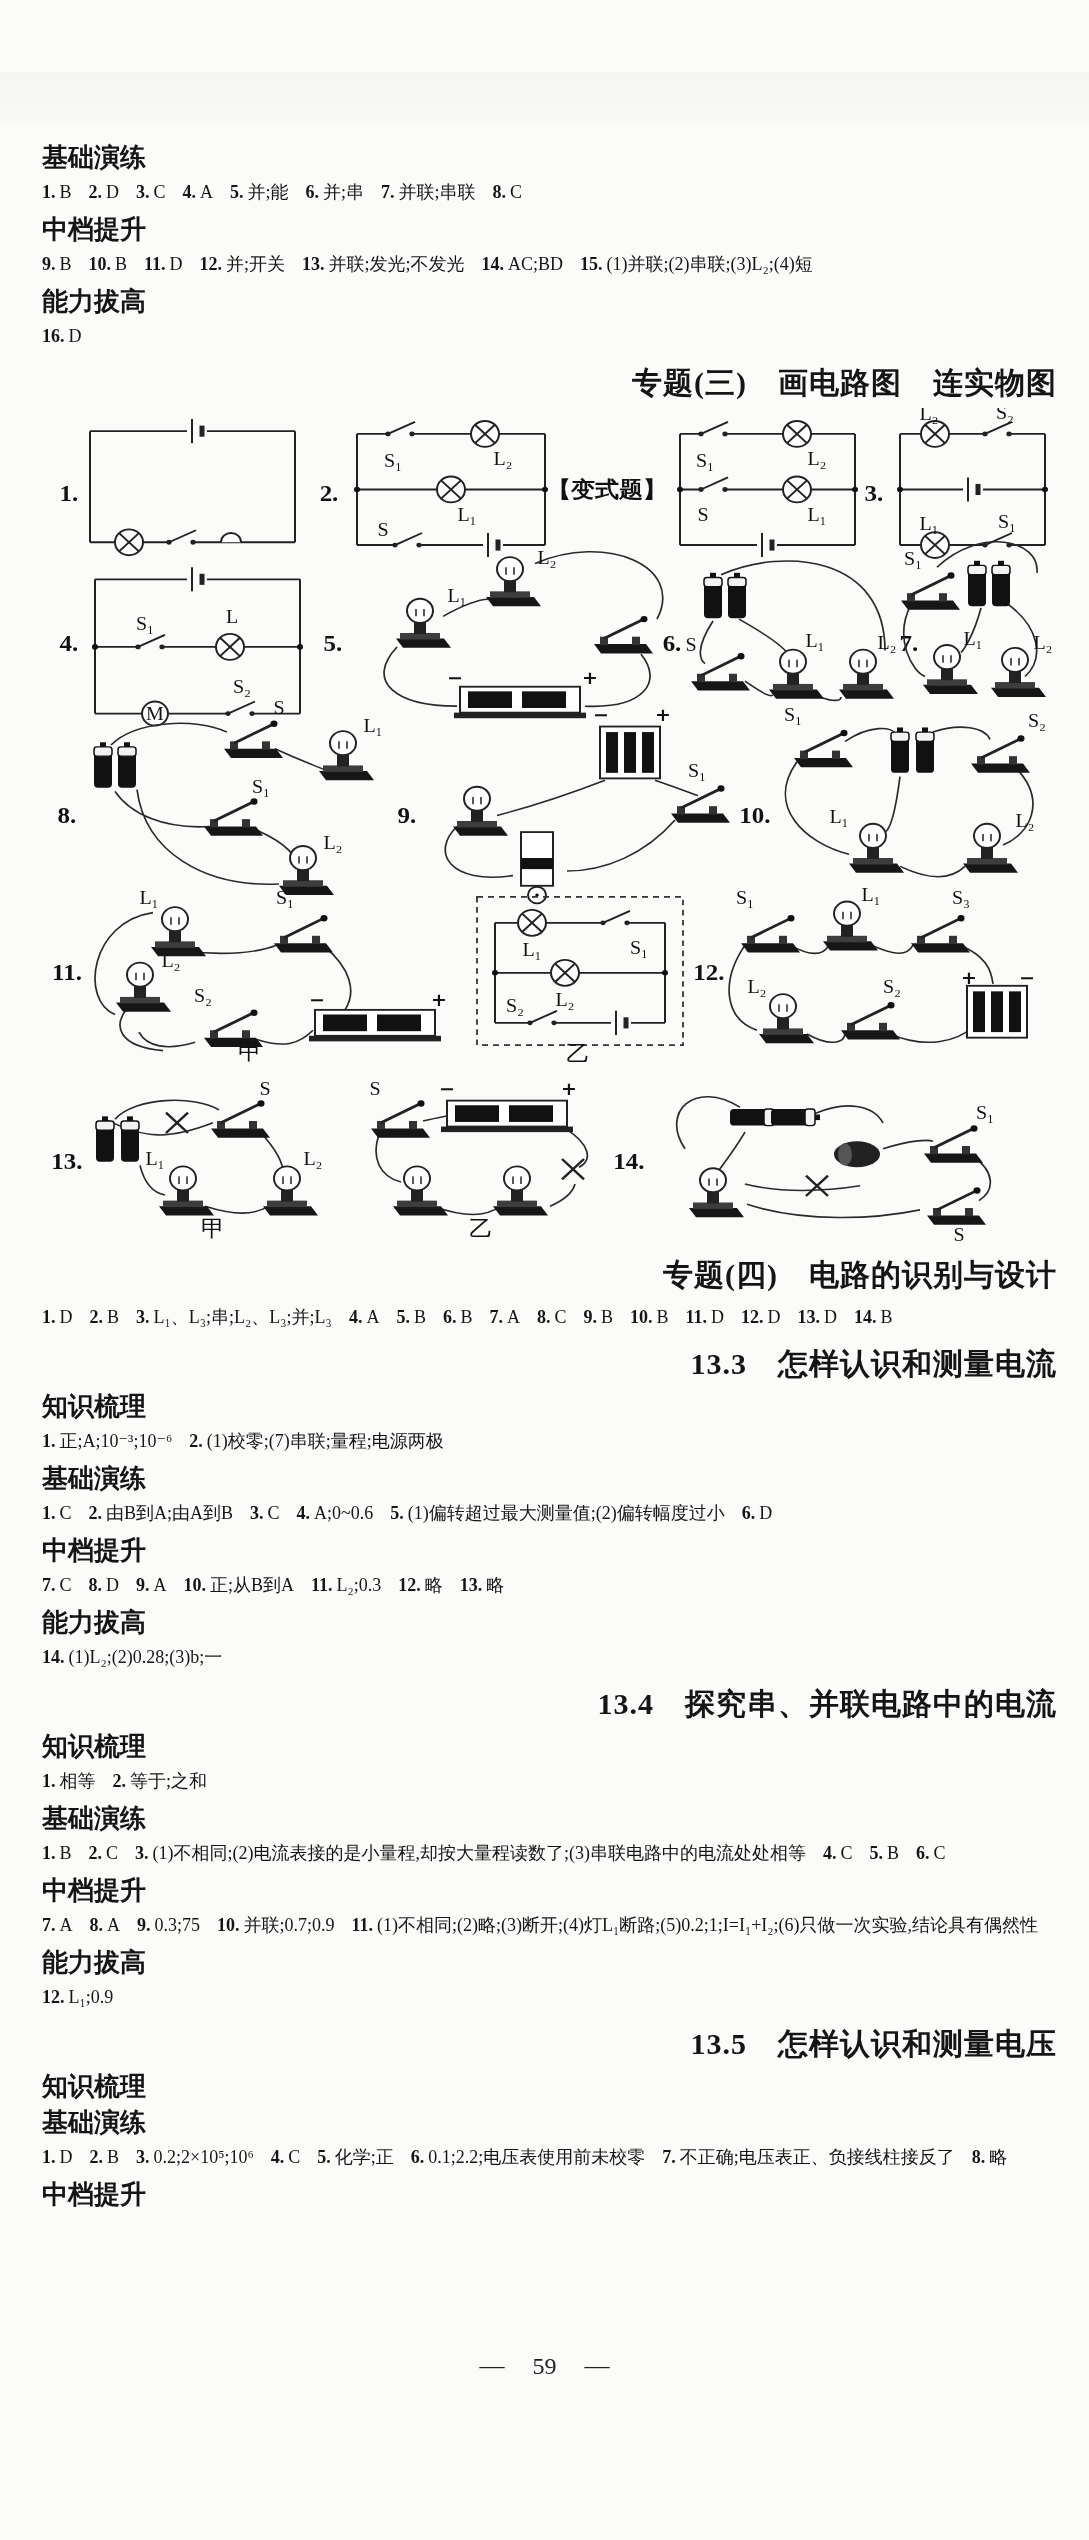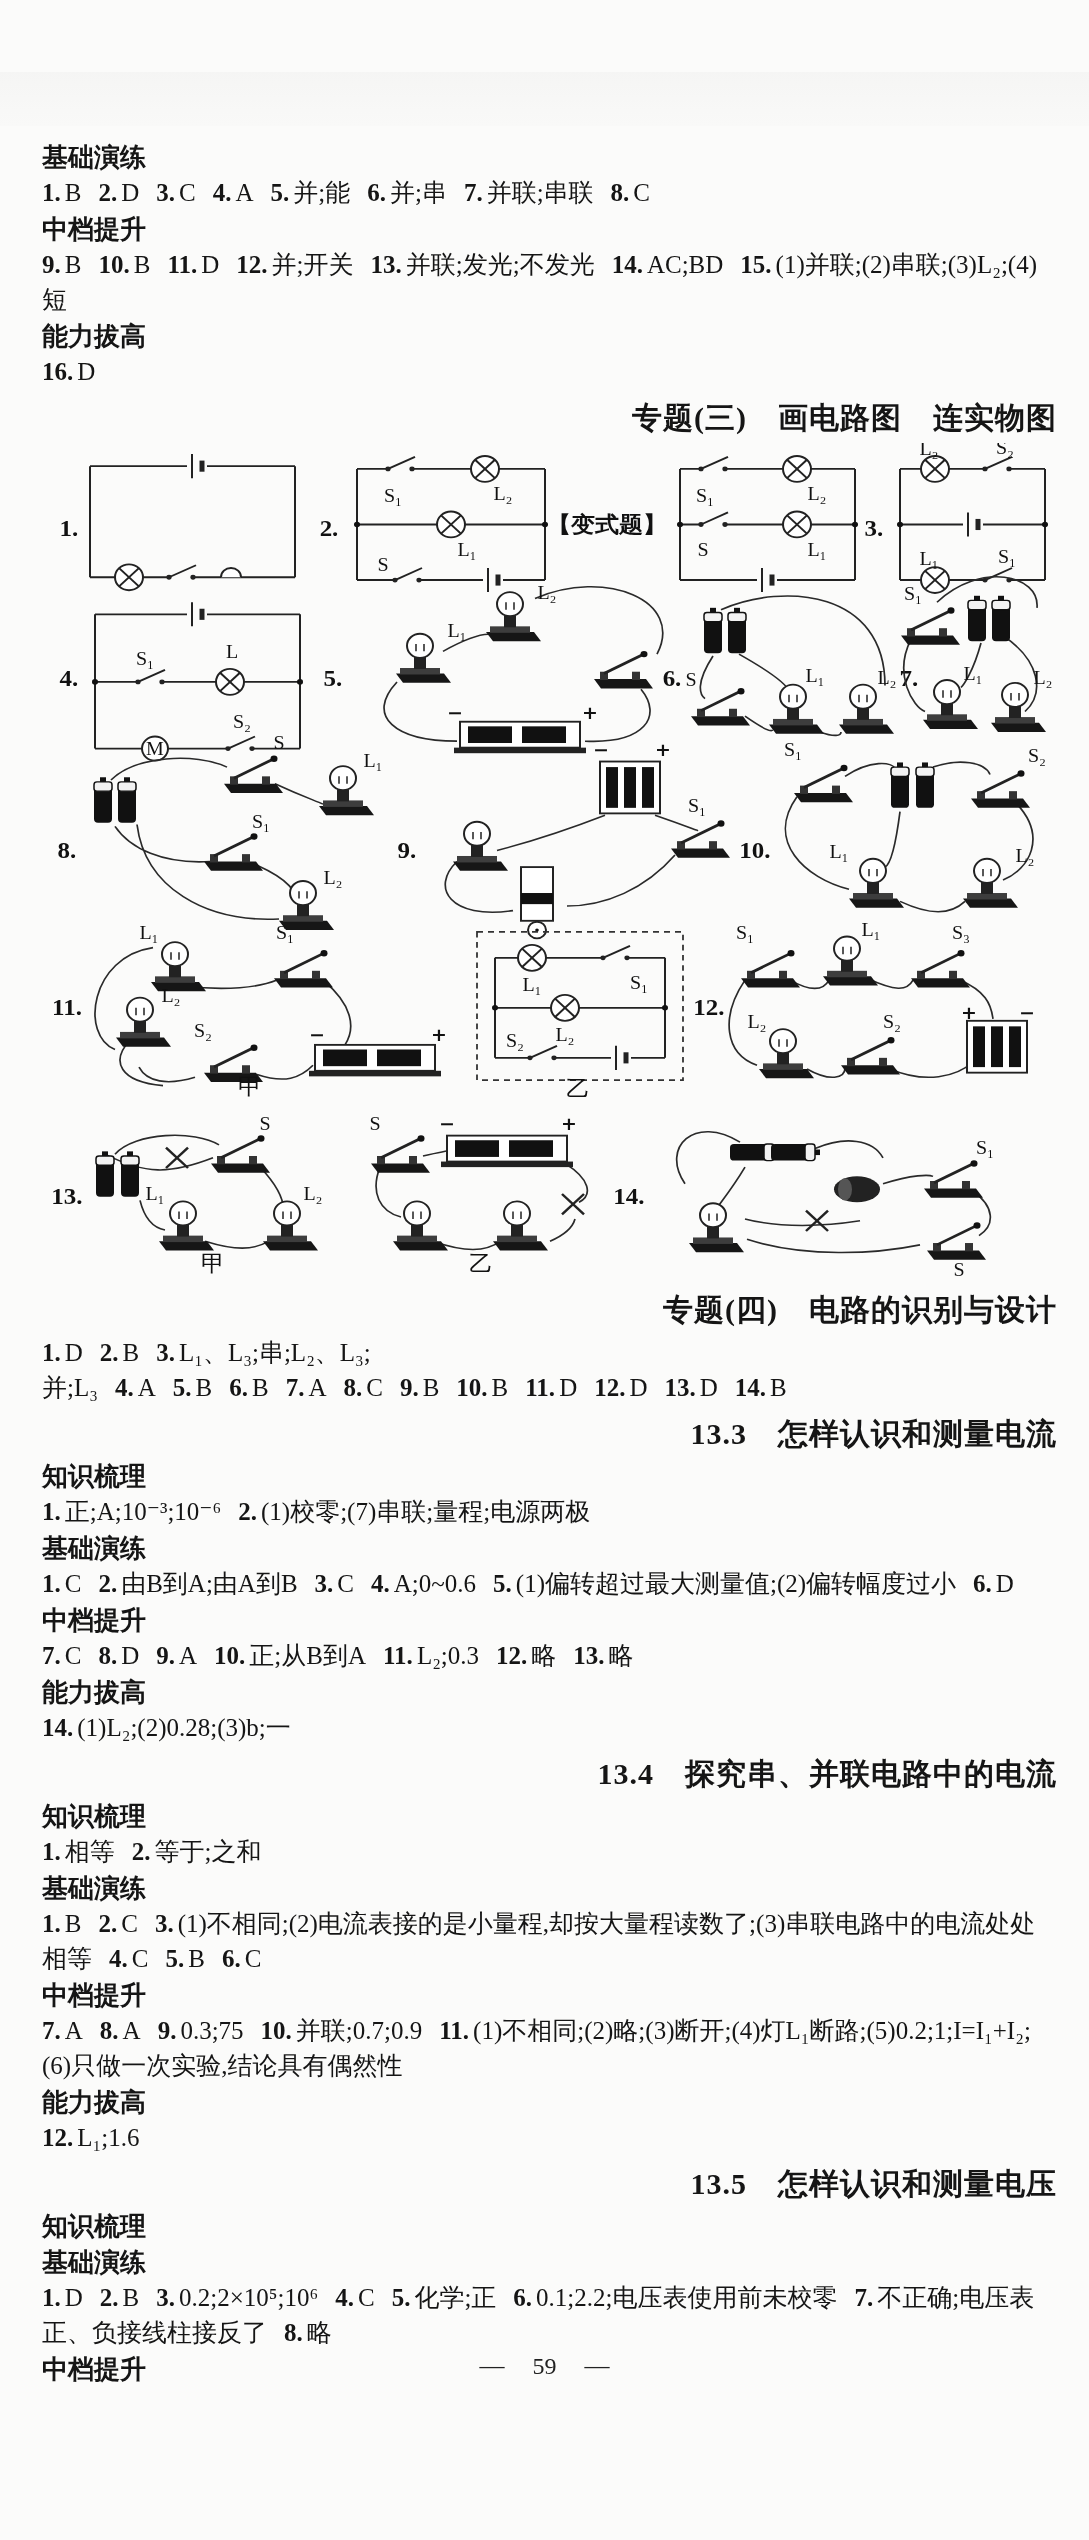--- a/index.html
+++ b/index.html
@@ -3,21 +3,21 @@
 <meta charset="utf-8">
 <style>
   html,body{margin:0;padding:0;background:#e9e9e9;}
   .page{width:1089px;height:2540px;background:#fbfbfa;position:relative;overflow:hidden;
         font-family:"Liberation Serif","DejaVu Serif",serif;color:#151515;}
   .scanband{position:absolute;top:72px;left:0;width:100%;height:54px;
             background:linear-gradient(#f2f2f1,#f8f8f7);opacity:.65;}
   .sheet{position:relative;padding:138px 32px 0 42px;}
   .subhead{font-family:"Liberation Sans","DejaVu Sans",sans-serif;font-weight:700;
            font-size:26px;line-height:34px;margin:2px 0 1px;}
-  .ansline{margin:1px 0;font-size:25px;line-height:35px;}
+  .ansline{margin:1px 0;font-size:18px;line-height:35px;}
   .item{margin-right:17px;}
   .qn{font-weight:700;margin-right:4px;}
   h2.sechead{font-size:30px;text-align:right;margin:9px 0 4px;font-weight:700;letter-spacing:1px;}
   .fig{display:block;margin:4px auto 0;}
   .fnum{font:bold 25px "Liberation Serif",serif;fill:#111;text-anchor:middle;}
   .fvar{font:bold 24px "Liberation Serif",serif;fill:#111;text-anchor:middle;}
   .flab{font:20px "Liberation Serif",serif;fill:#111;text-anchor:middle;}
   .fcap{font:24px "Liberation Serif",serif;fill:#111;text-anchor:middle;}
   .fsign{font:bold 19px "DejaVu Sans",sans-serif;fill:#111;text-anchor:middle;}
   .footer{position:absolute;left:0;right:0;top:2352px;text-align:center;font-size:25px;color:#222;}
@@ -357,21 +357,21 @@
 
     <h2 class="sechead">13.4　探究串、并联电路中的电流</h2>
     <div>
         <div class="subhead">知识梳理</div>
         <p class="ansline"><span class="item"><span class="qn">1.</span><span class="qa">相等</span></span><span class="item"><span class="qn">2.</span><span class="qa">等于;之和</span></span></p>
         <div class="subhead">基础演练</div>
         <p class="ansline"><span class="item"><span class="qn">1.</span><span class="qa">B</span></span><span class="item"><span class="qn">2.</span><span class="qa">C</span></span><span class="item"><span class="qn">3.</span><span class="qa">(1)不相同;(2)电流表接的是小量程,却按大量程读数了;(3)串联电路中的电流处处相等</span></span><span class="item"><span class="qn">4.</span><span class="qa">C</span></span><span class="item"><span class="qn">5.</span><span class="qa">B</span></span><span class="item"><span class="qn">6.</span><span class="qa">C</span></span></p>
         <div class="subhead">中档提升</div>
         <p class="ansline"><span class="item"><span class="qn">7.</span><span class="qa">A</span></span><span class="item"><span class="qn">8.</span><span class="qa">A</span></span><span class="item"><span class="qn">9.</span><span class="qa">0.3;75</span></span><span class="item"><span class="qn">10.</span><span class="qa">并联;0.7;0.9</span></span><span class="item"><span class="qn">11.</span><span class="qa">(1)不相同;(2)略;(3)断开;(4)灯L₁断路;(5)0.2;1;I=I₁+I₂;(6)只做一次实验,结论具有偶然性</span></span></p>
         <div class="subhead">能力拔高</div>
-        <p class="ansline"><span class="item"><span class="qn">12.</span><span class="qa">L₁;1.6</span></span></p>
+        <p class="ansline"><span class="item"><span class="qn">12.</span><span class="qa">L₁;0.9</span></span></p>
       </div>
 
     <h2 class="sechead">13.5　怎样认识和测量电压</h2>
     <div>
         <div class="subhead">知识梳理</div>
         <div class="subhead">基础演练</div>
         <p class="ansline"><span class="item"><span class="qn">1.</span><span class="qa">D</span></span><span class="item"><span class="qn">2.</span><span class="qa">B</span></span><span class="item"><span class="qn">3.</span><span class="qa">0.2;2×10⁵;10⁶</span></span><span class="item"><span class="qn">4.</span><span class="qa">C</span></span><span class="item"><span class="qn">5.</span><span class="qa">化学;正</span></span><span class="item"><span class="qn">6.</span><span class="qa">0.1;2.2;电压表使用前未校零</span></span><span class="item"><span class="qn">7.</span><span class="qa">不正确;电压表正、负接线柱接反了</span></span><span class="item"><span class="qn">8.</span><span class="qa">略</span></span></p>
         <div class="subhead">中档提升</div>
       </div>
 

